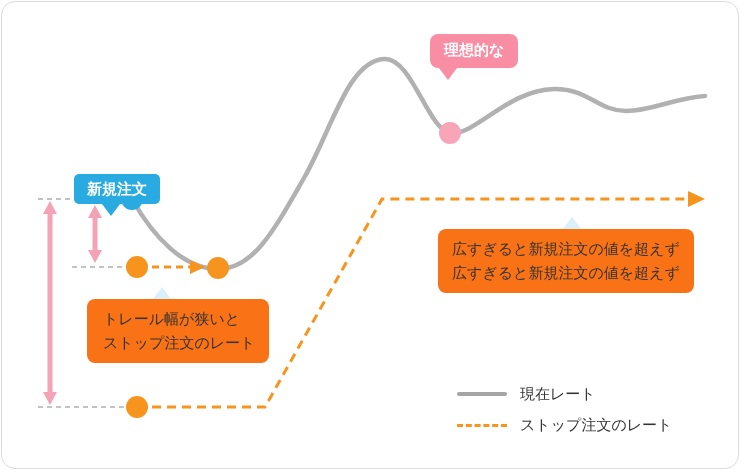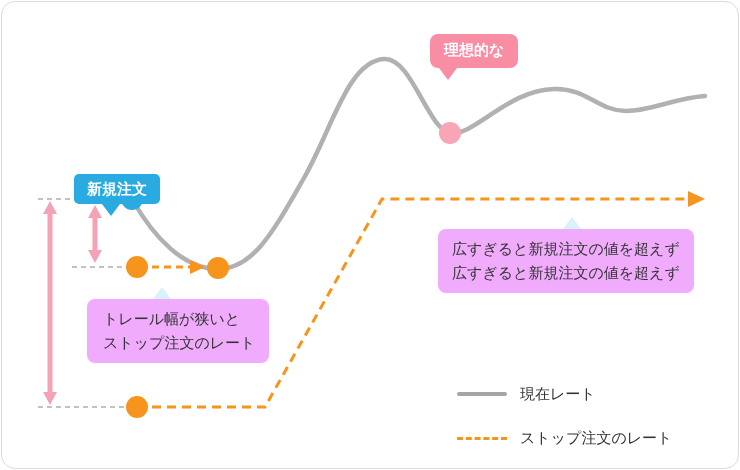--- a/index.html
+++ b/index.html
@@ -31,33 +31,33 @@
   .pink-box{
     background:#f98da4;color:#ffffff;font-weight:bold;font-size:15px;
     padding:6px 14px;border-radius:8px;line-height:1.45;
   }
   .ptr-down-pink{
     top:100%;left:9px;
     border-left:9px solid transparent;border-right:9px solid transparent;
     border-top:12px solid #f98da4;
   }
   .sky-box{
-    background:#f0abfc;color:#333333;font-size:15px;
+    background:#f97316;color:#333333;font-size:15px;
     padding:8px 14px;border-radius:8px;line-height:1.6;
   }
   .ptr-up-sky{
     bottom:100%;
     border-left:9px solid transparent;border-right:9px solid transparent;
     border-bottom:12px solid #d9f1fb;
   }
 
   
   .legend{
     position:absolute;left:455px;top:381px;
-    display:flex;flex-direction:column;gap:22px;
+    display:flex;flex-direction:column;gap:9px;
     font-size:15px;color:#333333;
   }
   .legend-row{display:flex;align-items:center;gap:13px;height:22px;}
   .swatch-solid{width:50px;height:4px;background:#a5a5a5;border-radius:2px;}
   .swatch-dashed{width:50px;height:0;border-top:3px dashed #f7941d;}
 
   
   .lvl{stroke:#c2c2c2;stroke-width:2;stroke-dasharray:5 4;fill:none;}
   .curve{stroke:#b1b1b1;stroke-width:4.5;fill:none;stroke-linecap:round;}
   .stop{stroke:#f7941d;stroke-width:3;fill:none;stroke-dasharray:9 6;}

